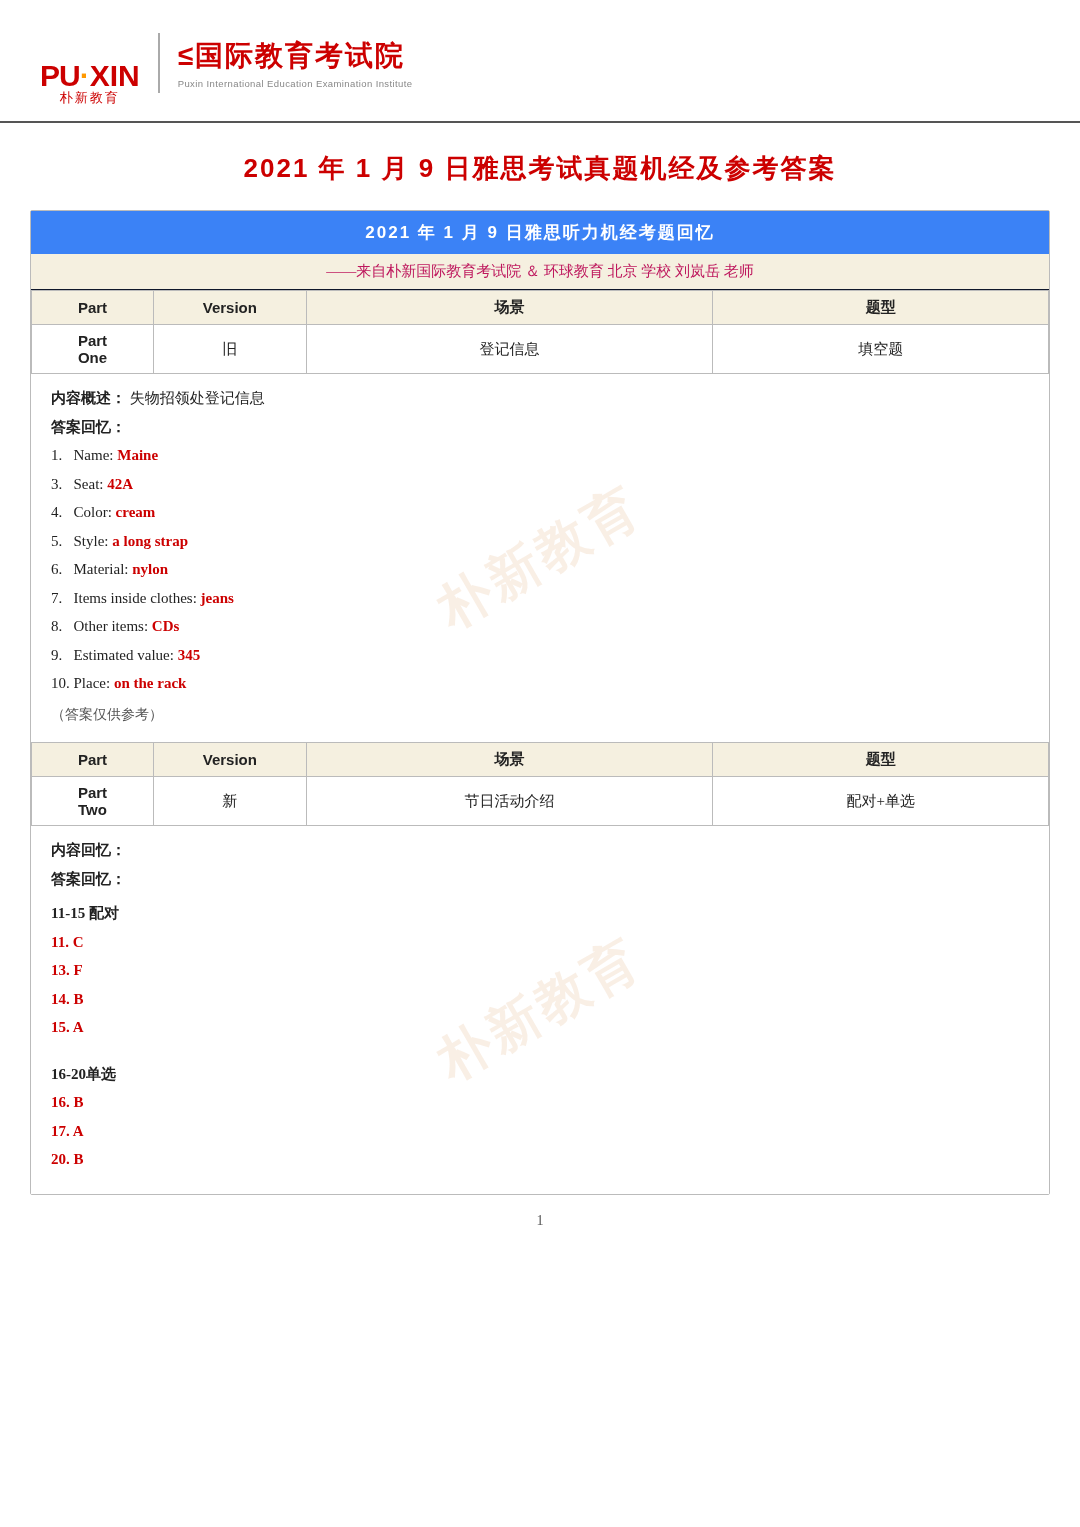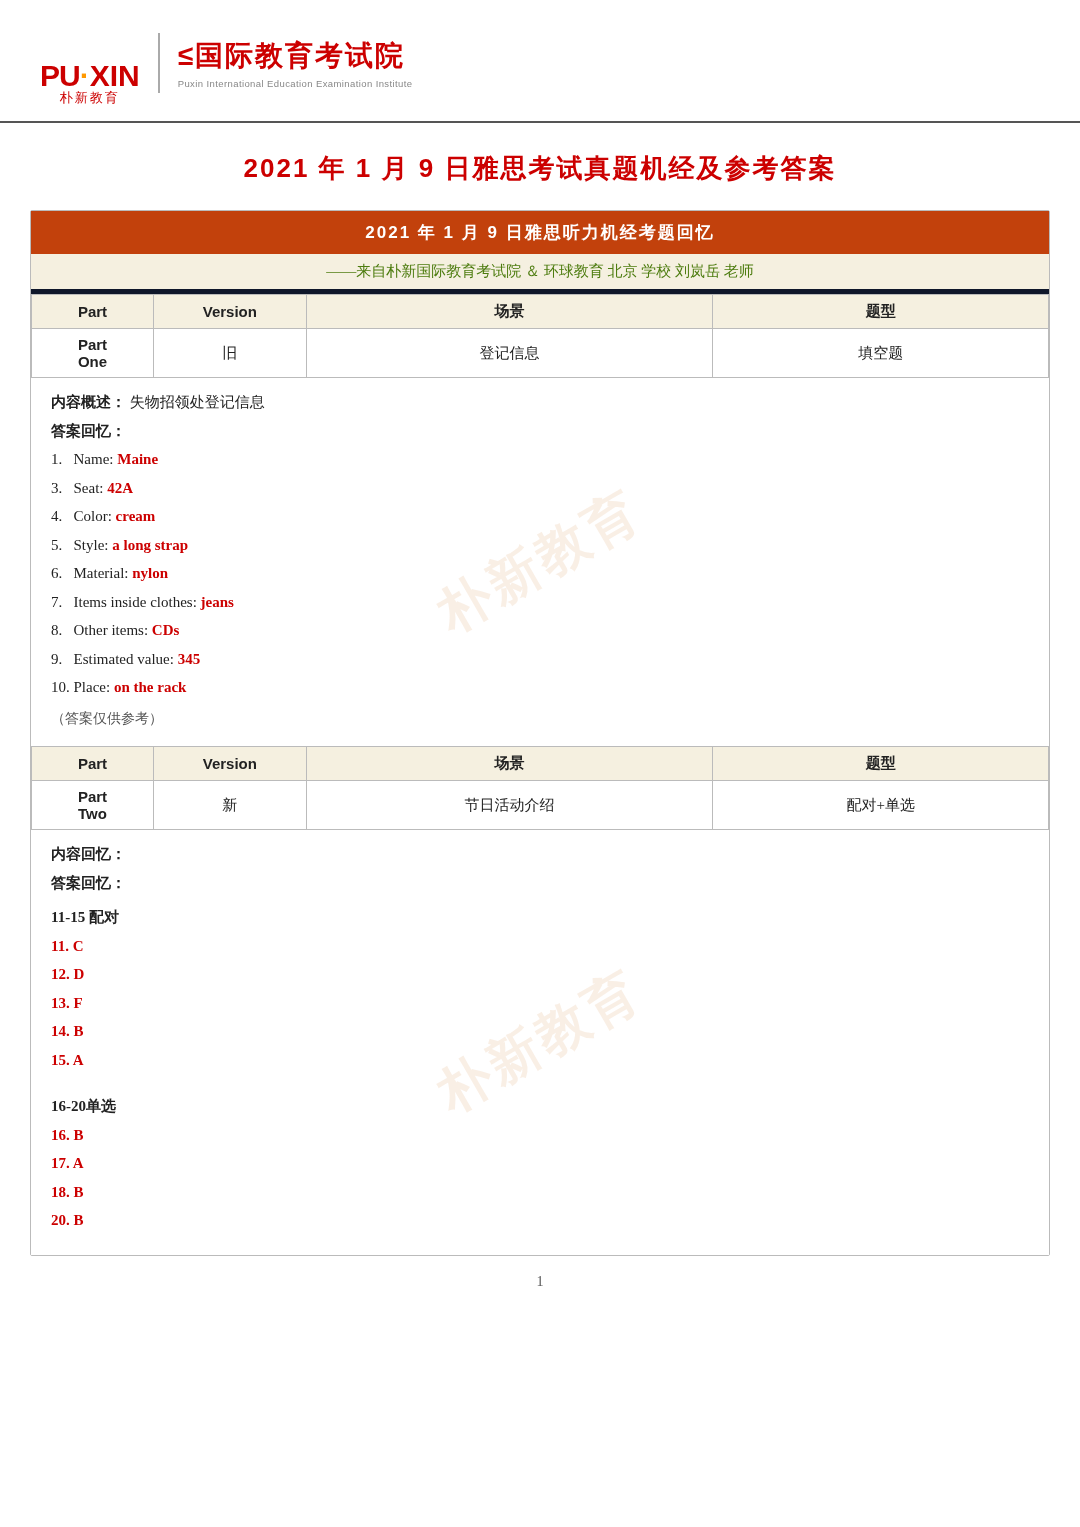--- a/index.html
+++ b/index.html
@@ -48,38 +48,38 @@
 
     
     .card {
       margin: 0 30px;
       border: 1.5px solid #bbb;
       border-radius: 2px;
     }
 
     
     .card-header {
-      background: #c2410c;
+      background: #3b82f6;
       color: #fff;
       text-align: center;
       padding: 10px 0;
       font-size: 17px;
       font-weight: bold;
       font-family: "SimHei", sans-serif;
       letter-spacing: 2px;
     }
 
     
     .card-subtitle {
       background: #f5f0e0;
       text-align: center;
       padding: 8px 0;
       font-size: 15px;
-      color: #4d7c0f;
-      border-bottom: 5px solid #0f172a;
+      color: #be185d;
+      border-bottom: 1px solid #0f172a;
     }
 
     
     .info-table {
       width: 100%;
       border-collapse: collapse;
       font-size: 15px;
     }
     .info-table th {
       background: #f5f0e0;
@@ -324,24 +324,20 @@
         <span class="label">答案回忆：</span>
       </div>
 
       <div class="answer-group-title">11-15  配对</div>
 
       <div class="answer-item">
         <span>11. </span>
         <span>C</span>
       </div>
       <div class="answer-item">
-        <span>12. </span>
-        <span>D</span>
-      </div>
-      <div class="answer-item">
         <span>13. </span>
         <span>F</span>
       </div>
       <div class="answer-item">
         <span>14. </span>
         <span>B</span>
       </div>
       <div class="answer-item">
         <span>15. </span>
         <span>A</span>
@@ -353,24 +349,20 @@
 
       <div class="answer-item">
         <span>16. </span>
         <span>B</span>
       </div>
       <div class="answer-item">
         <span>17. </span>
         <span>A</span>
       </div>
       <div class="answer-item">
-        <span>18. </span>
-        <span>B</span>
-      </div>
-      <div class="answer-item">
         <span>20. </span>
         <span>B</span>
       </div>
 
       <div style="height:14px;"></div>
     </div>
   </div>
 
 </div>
 

